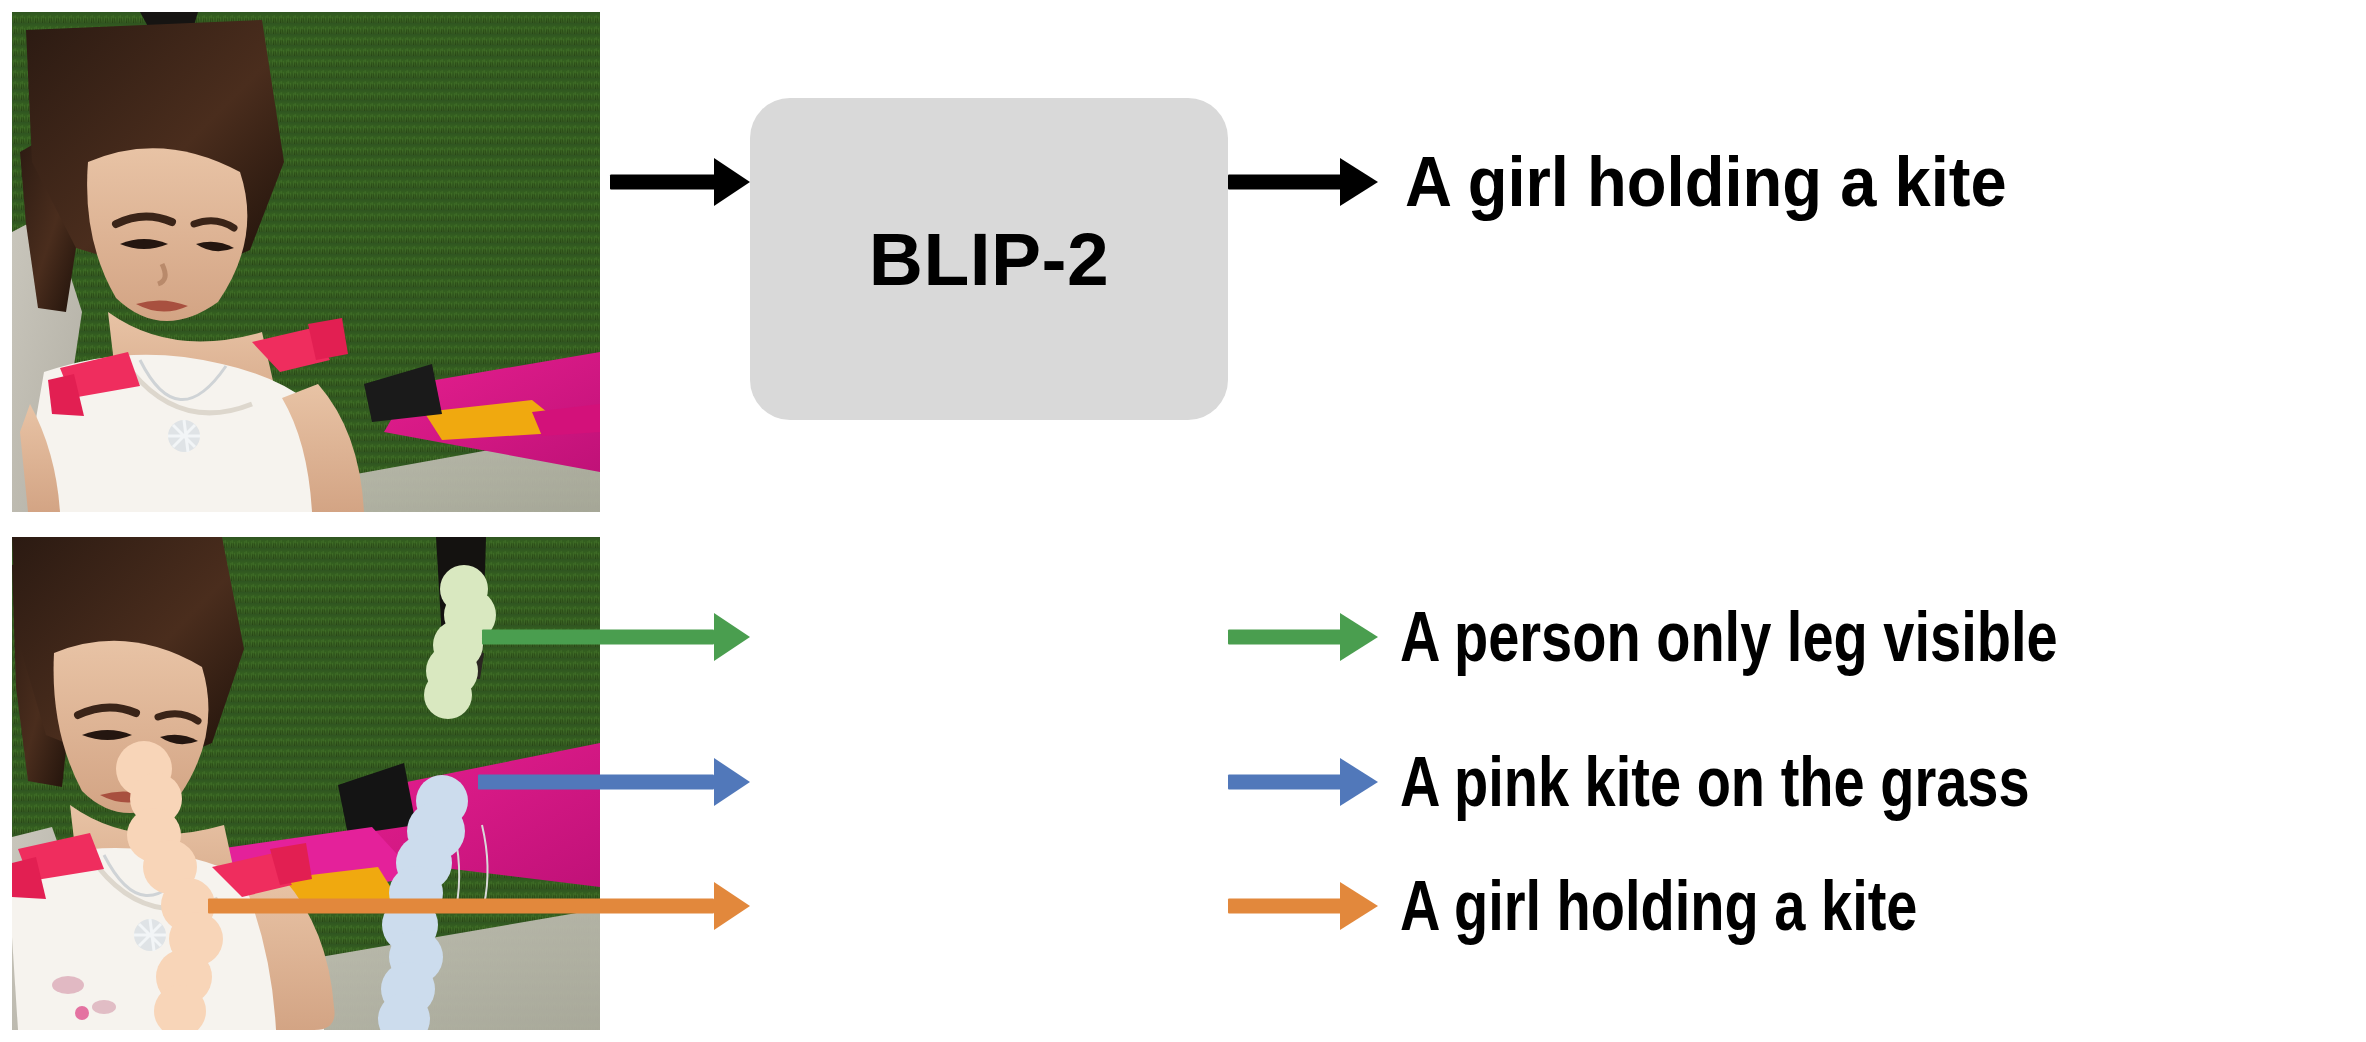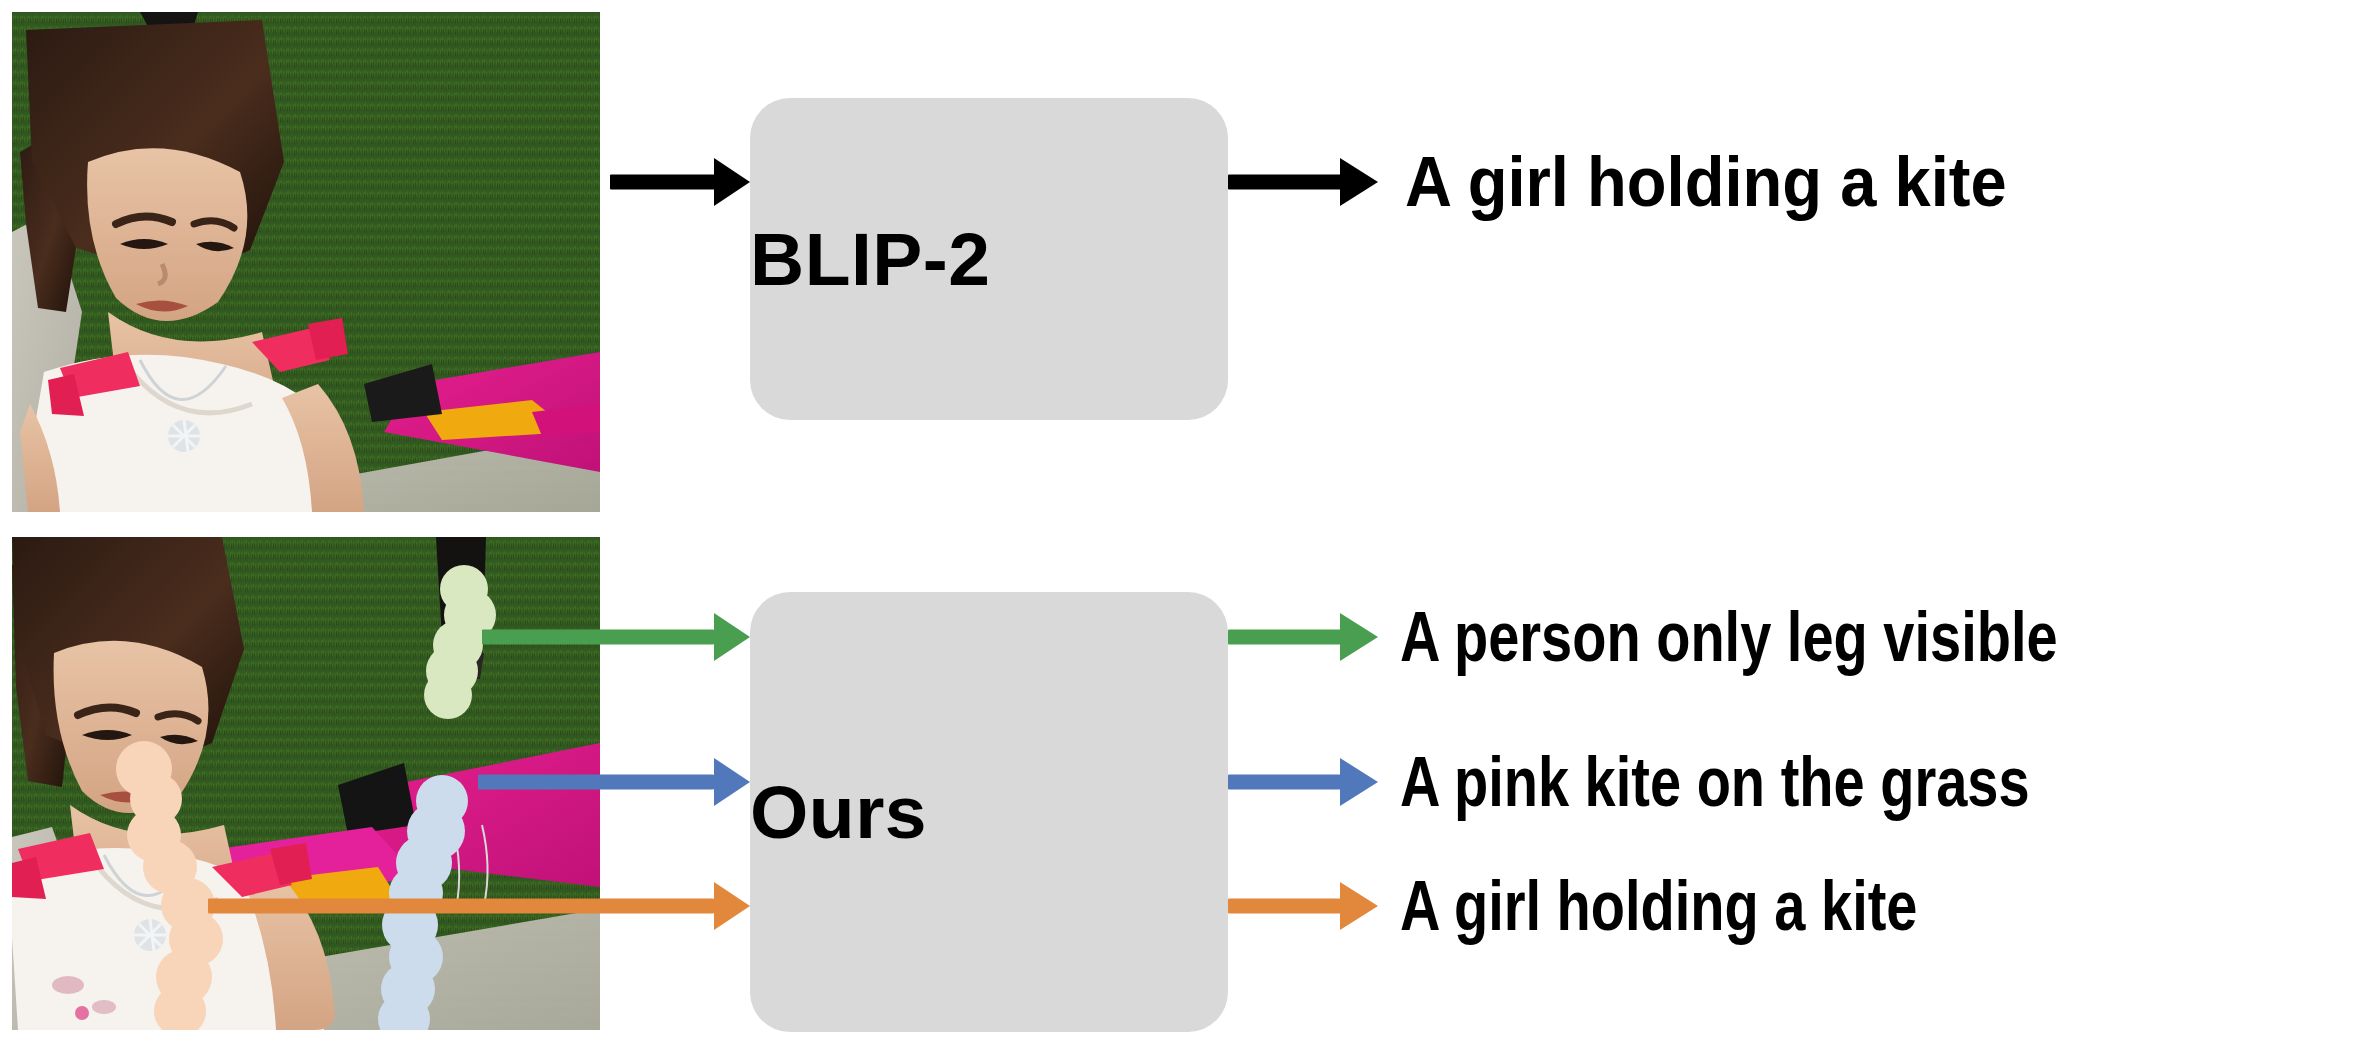--- a/index.html
+++ b/index.html
@@ -8,21 +8,21 @@
   .stage{position:absolute;left:0;top:0;width:2366px;height:1042px;}
 
   
   .photo{position:absolute;overflow:hidden;background:#2d4a1c;}
   .photo svg{display:block;width:100%;height:100%;}
   #photo-top{left:12px;top:12px;width:588px;height:500px;}
   #photo-bottom{left:12px;top:537px;width:588px;height:493px;}
 
   
   .model-box{position:absolute;background:#d9d9d9;border-radius:40px;
-             display:flex;align-items:center;justify-content:flex-start;}
+             display:flex;align-items:center;justify-content:center;}
   .model-box span{color:#000;font-weight:700;letter-spacing:.5px;}
   #box-blip{left:750px;top:98px;width:478px;height:322px;}
   #box-blip span{font-size:75px;}
   #box-ours{left:750px;top:592px;width:478px;height:440px;}
   #box-ours span{font-size:75px;}
 
   
   .arrow{position:absolute;height:0;}
   .arrow .shaft{position:absolute;left:0;top:50%;height:15px;
                 transform:translateY(-50%);border-radius:1px;}
@@ -272,23 +272,20 @@
     <div class="head"></div>
   </div>
   <div class="arrow" id="arr-out-orange">
     <div class="shaft"></div>
     <div class="head"></div>
   </div>
 
   <div class="model-box" id="box-blip">
     <span>BLIP-2</span>
   </div>
-  <div class="model-box" id="box-ours">
-    <span>Ours</span>
-  </div>
 
   <div class="caption" id="cap-blip">A girl holding a kite</div>
 
   <div class="caption" id="cap-green">A person only leg visible</div>
   <div class="caption" id="cap-blue">A pink kite on the grass</div>
   <div class="caption" id="cap-orange">A girl holding a kite</div>
 
 </div>
 
 </body></html>

